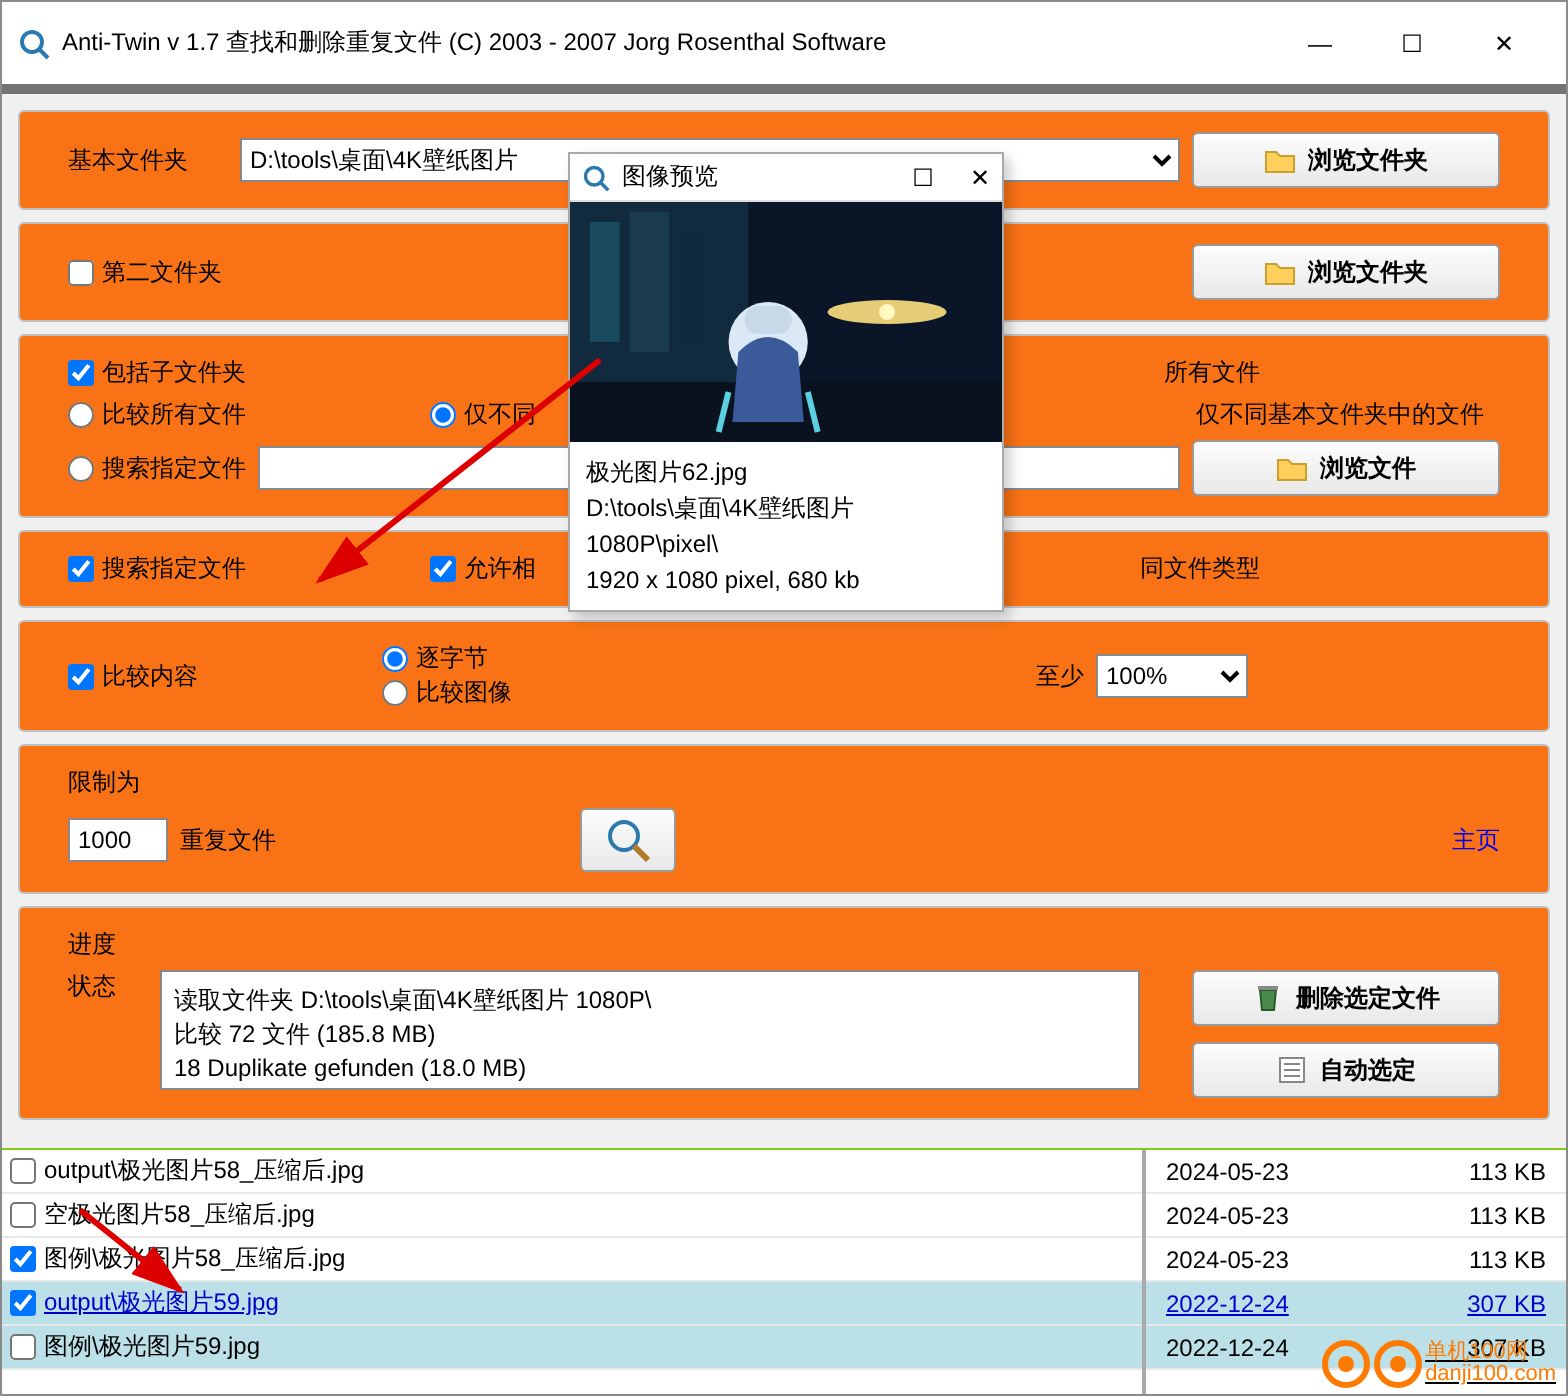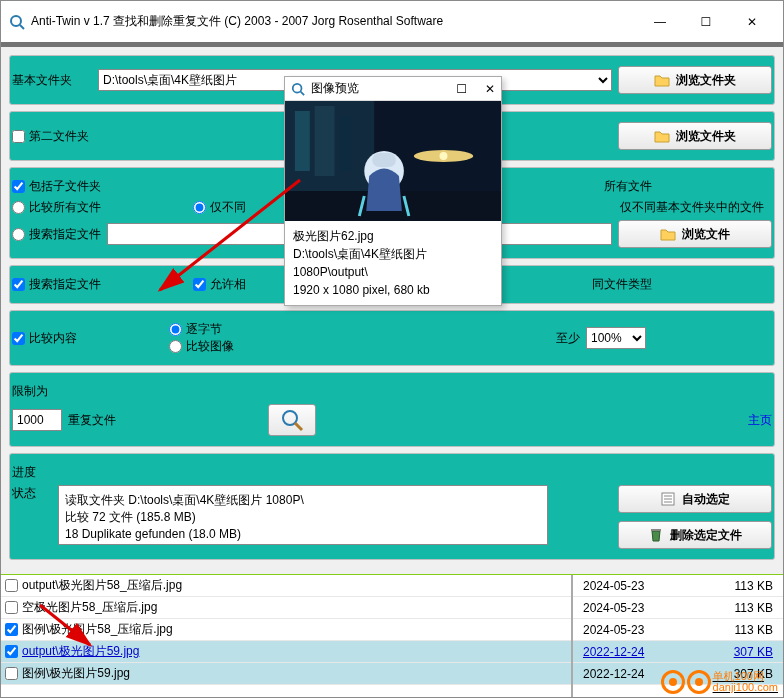--- a/index.html
+++ b/index.html
@@ -6,21 +6,21 @@
 body { background: #fff; width: 784px; height: 698px; overflow: hidden; position: relative; }
 .window { border: 1px solid #8a8a8a; width: 784px; height: 698px; display: flex; flex-direction: column; }
 .titlebar { display: flex; align-items: center; height: 46px; padding: 0 8px; border-bottom: 5px solid #737373; }
 .titlebar .icon { width: 16px; height: 16px; margin-right: 6px; }
 .titlebar .title { flex: 1; }
 .win-btns { display: flex; }
 .win-btn { width: 46px; height: 30px; display: flex; align-items: center; justify-content: center; cursor: pointer; }
 .menubar { display: flex; gap: 20px; padding: 4px 14px; border-bottom: 1px solid #e0e0e0; }
 .menubar span { cursor: pointer; }
 .content { background: #f0f0f0; padding: 8px; position: relative; }
-.panel { background: #14b8a6; border: 1px solid #bfbfbf; border-radius: 3px; padding: 6px 2px; margin-bottom: 6px; position: relative; }
+.panel { background: #f97316; border: 1px solid #bfbfbf; border-radius: 3px; padding: 6px 24px; margin-bottom: 6px; position: relative; }
 .row { display: flex; align-items: center; gap: 6px; margin: 4px 0; }
 .lbl { min-width: 80px; }
 input[type="text"] { border: 1px solid #888; padding: 2px 4px; background: #fff; height: 22px; }
 .btn { background: linear-gradient(#fdfdfd,#e8e8e8); border: 1px solid #999; border-radius: 3px; padding: 4px 10px; display: flex; align-items: center; justify-content: center; gap: 6px; cursor: pointer; font-weight: bold; height: 28px; }
 .btn.wide { width: 154px; }
 .folder-ico { display: inline-block; width:16px; height:14px; }
 select { border: 1px solid #888; height: 22px; background: #fff; }
 .link { color: #0000ee; cursor: pointer; }
 .status-box { background: #fff; border: 1px solid #888; padding: 6px; width: 490px; height: 60px; font-family: "SimSun", monospace; line-height: 1.4; overflow: hidden; }
 .results { flex: 1; display: flex; border-top: 1px solid #84cc16; background: #fff; overflow: hidden; }
@@ -129,21 +129,21 @@
     <div class="panel">
       <div class="row">
         <label><input type="checkbox" checked="" style=""><span>比较内容</span></label>
         <div style="width:80px"></div>
         <div>
           <label><input type="radio" name="r2" checked="" style=""><span>逐字节</span></label><br>
           <label><input type="radio" name="r2" style=""><span>比较图像</span></label>
         </div>
         <div style="flex:1"></div>
         <span>至少</span>
-        <select style="width:60px"><option>100%</option></select>
+        <select style="width:76px"><option>100%</option></select>
         <div style="width:120px"></div>
       </div>
     </div>
 
     <div class="panel">
       <div class="row">
         <span>限制为</span>
         <div style="flex:1"></div>
       </div>
       <div class="row">
@@ -167,35 +167,35 @@
         </div>
       <div class="row" style="align-items:flex-start">
         <span class="lbl" style="min-width:40px">状态</span>
         <div class="status-box">
           <div>读取文件夹  D:\tools\桌面\4K壁纸图片 1080P\</div>
           <div>比较 72 文件     (185.8 MB)</div>
           <div>18 Duplikate gefunden (18.0 MB)</div>
         </div>
         <div style="flex:1"></div>
         <div style="display:flex;flex-direction:column;gap:8px">
+          <button class="btn wide">
+            <svg width="16" height="16" viewBox="0 0 16 16">
+                <path d="M4 4h8l-1 10H5z" fill="#4a8a4a" stroke="#2a5a2a"></path>
+                <rect x="3" y="2" width="10" height="2" fill="#888"></rect>
+              </svg>
+            <span>删除选定文件</span>
+          </button>
           <button class="btn wide">
             <svg width="16" height="16" viewBox="0 0 16 16">
                 <rect x="2" y="2" width="12" height="12" fill="#fff" stroke="#888"></rect>
                 <line x1="4" y1="5" x2="12" y2="5" stroke="#888"></line>
                 <line x1="4" y1="8" x2="12" y2="8" stroke="#888"></line>
                 <line x1="4" y1="11" x2="12" y2="11" stroke="#888"></line>
               </svg>
             <span>自动选定</span>
-          </button>
-          <button class="btn wide">
-            <svg width="16" height="16" viewBox="0 0 16 16">
-                <path d="M4 4h8l-1 10H5z" fill="#4a8a4a" stroke="#2a5a2a"></path>
-                <rect x="3" y="2" width="10" height="2" fill="#888"></rect>
-              </svg>
-            <span>删除选定文件</span>
           </button>
         </div>
       </div>
     </div>
   </div>
 
   <div class="results">
     <div class="res-left" id="res-left">
         <div class="res-row">
           <input type="checkbox" style="">
@@ -265,21 +265,21 @@
     <ellipse cx="160" cy="55" rx="30" ry="6" fill="#ffe080" opacity="0.9"></ellipse>
     <circle cx="160" cy="55" r="4" fill="#fff8c0"></circle>
     <rect x="0" y="90" width="218" height="30" fill="#0a1220"></rect>
     <circle cx="100" cy="70" r="20" fill="#dbe8f5"></circle>
     <path d="M85 75 Q100 60 115 75 L118 110 L82 110 Z" fill="#3a5a9a"></path>
     <rect x="88" y="52" width="24" height="14" fill="#c8d8e8" rx="7"></rect>
     <path d="M80 95 L75 115 M120 95 L125 115" stroke="#5ad0e0" stroke-width="3"></path>
   </svg>
   <div class="pv-info">
     <div>极光图片62.jpg</div>
-    <div>D:\tools\桌面\4K壁纸图片 1080P\output\</div>
+    <div>D:\tools\桌面\4K壁纸图片 1080P\pixel\</div>
     <div>1920 x 1080 pixel, 680 kb</div>
   </div>
 </div>
 
 <svg class="arrow" style="left:30px;top:160px" width="280" height="500">
   <defs>
       <marker id="ah" markerWidth="10" markerHeight="10" refX="8" refY="3" orient="auto">
         <path d="M0,0 L0,6 L9,3 z" fill="#d00"></path>
       </marker>
     </defs>

